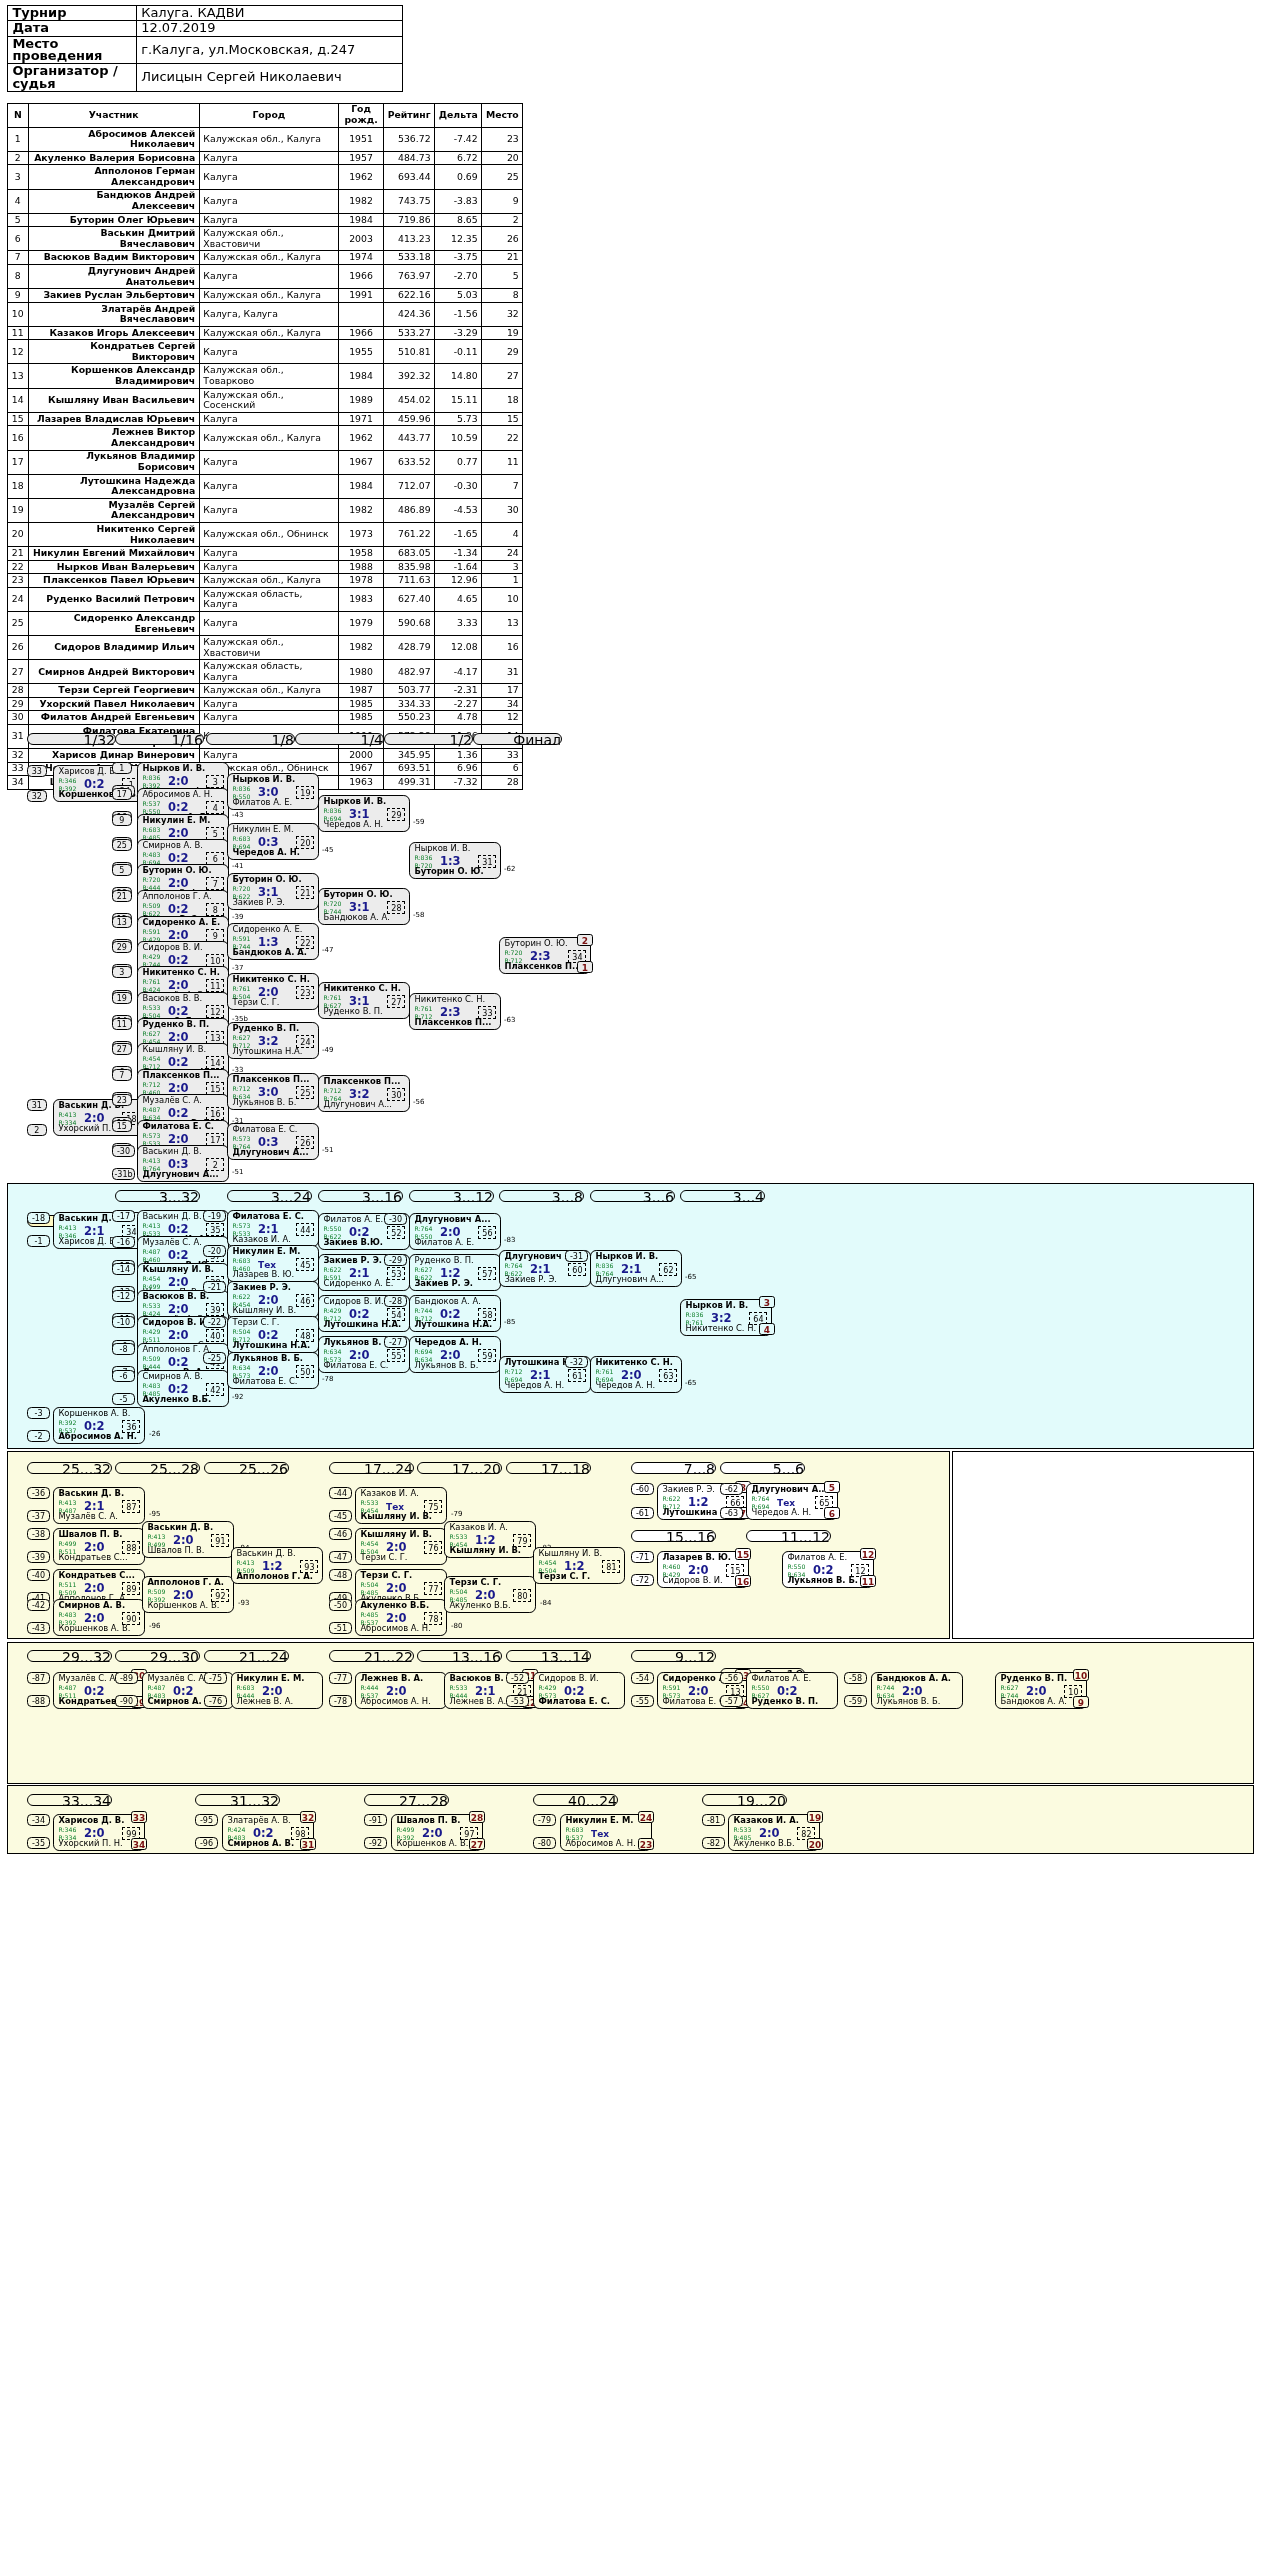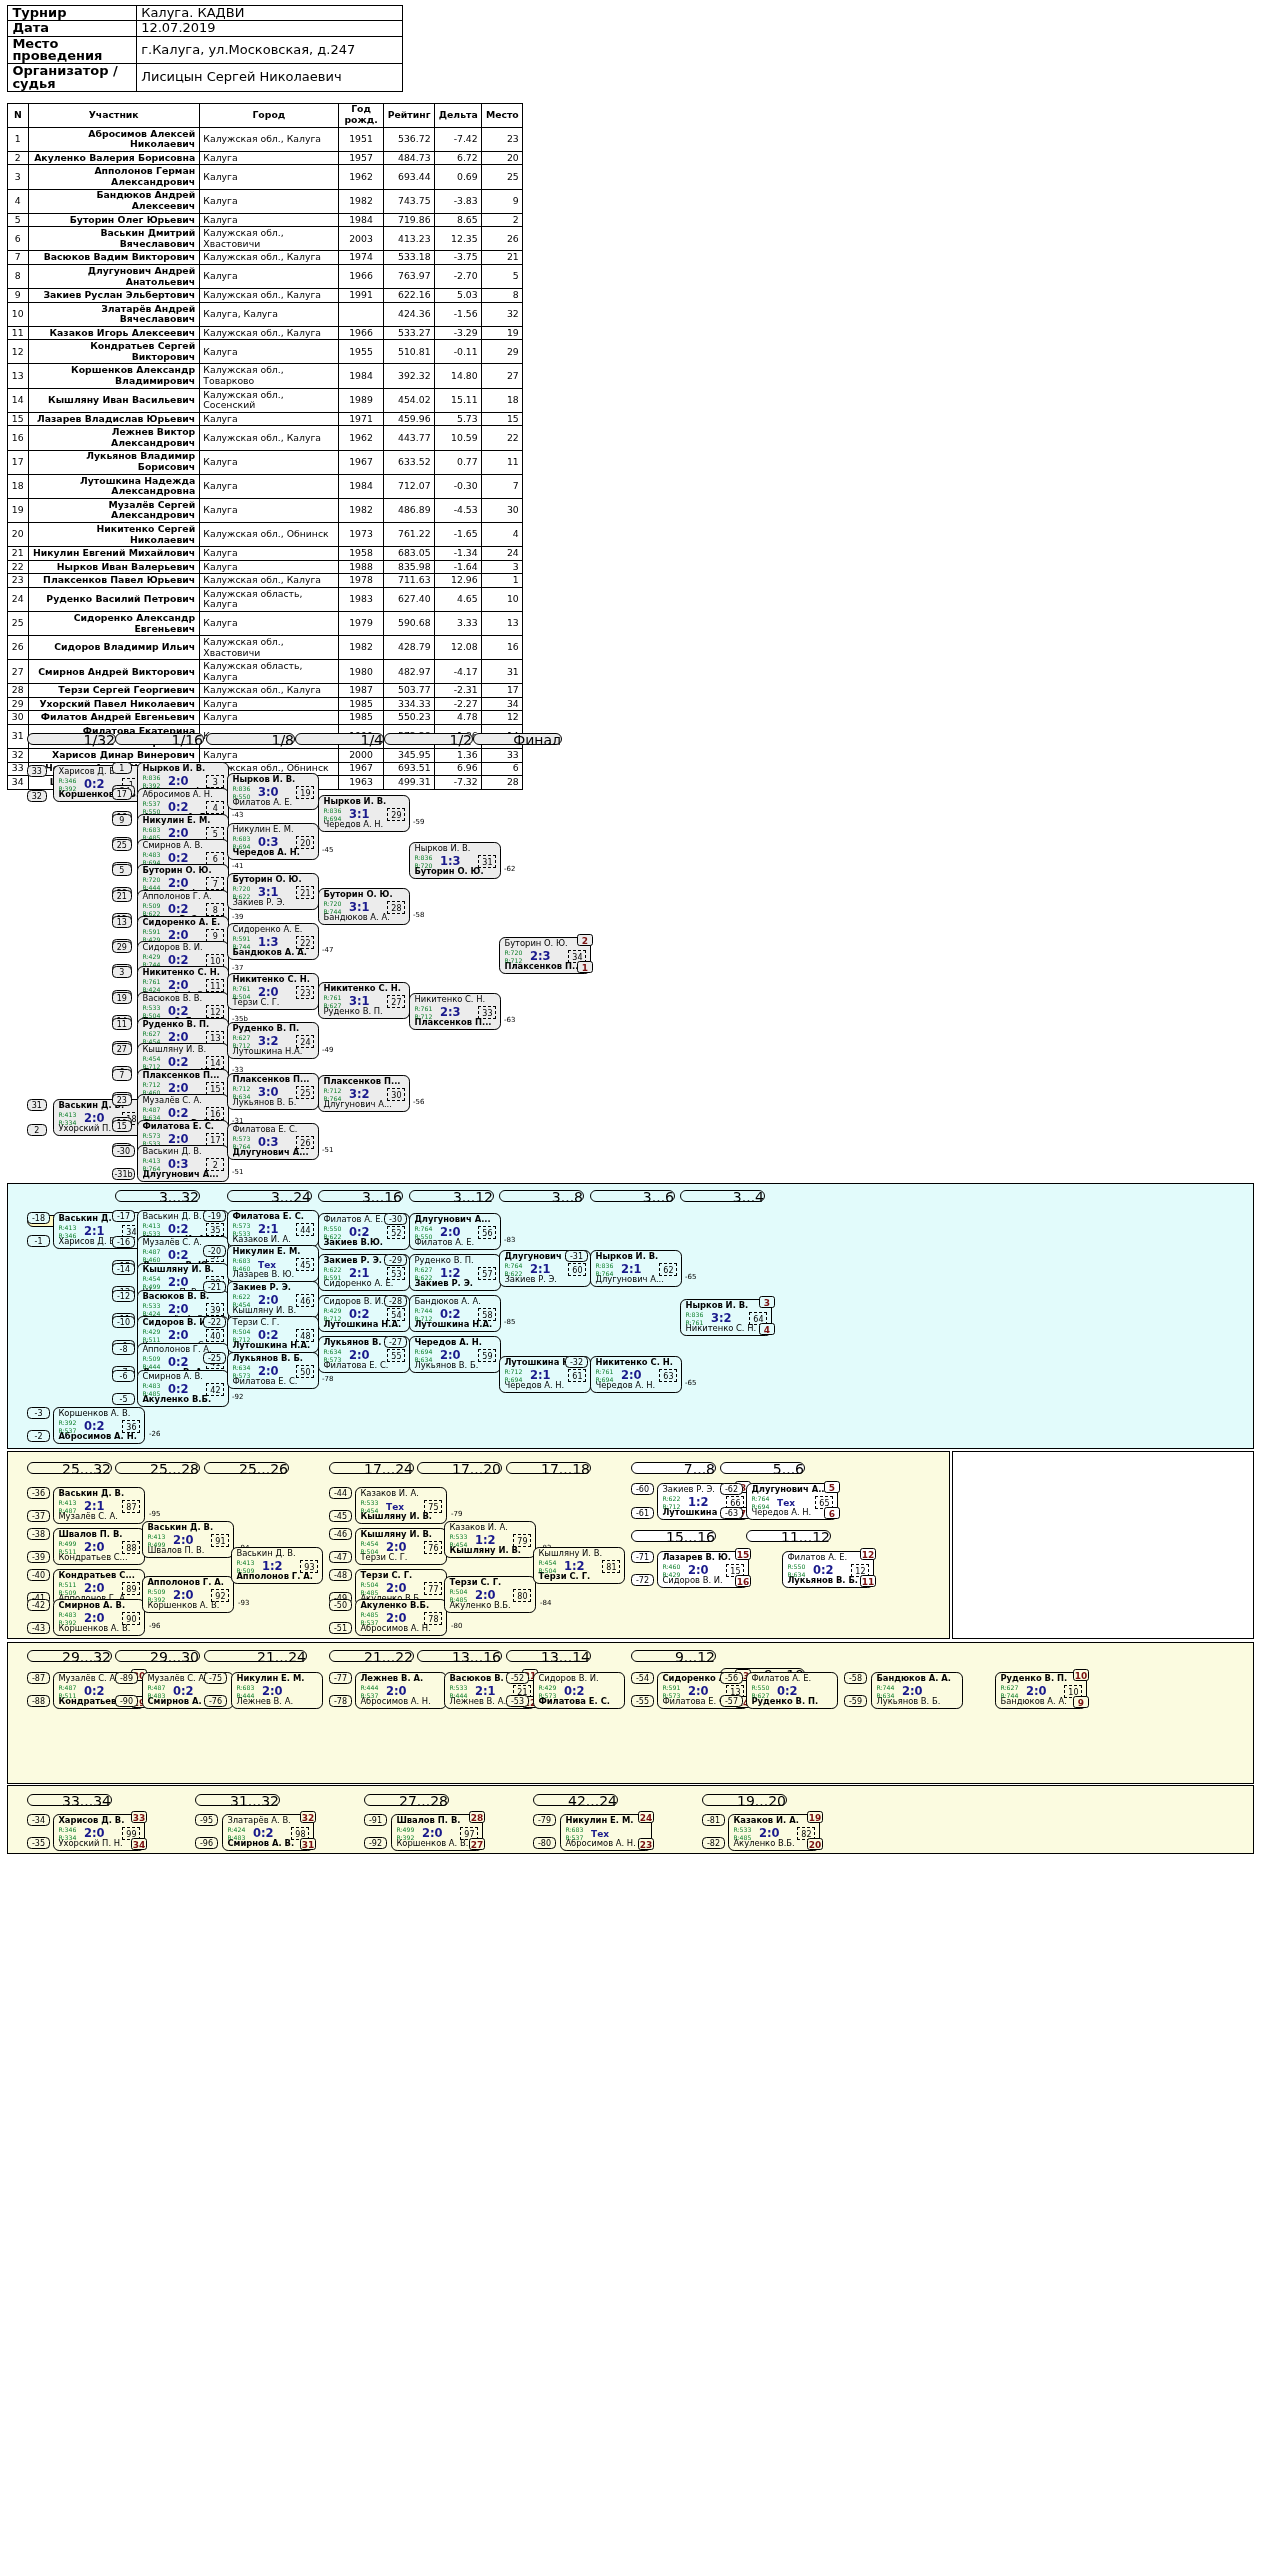--- a/index.html
+++ b/index.html
@@ -1224,21 +1224,21 @@
         <div class="bot w">Лукьянов В. Б.</div>
         <div class="r1">R:550</div>
         <div class="r2">R:634</div>
         <div class="sc">0:2</div>
         <div class="mid">12</div>
       </div>
       <div class="place" style="left:860px;top:1548px;background:#ffffff;">12</div>
       <div class="place" style="left:860px;top:1575px;background:#ffffff;">11</div>
       <div class="roundlbl" style="left:27px;top:1650px;width:85px;background:#fbfbe0;">29...32</div>
       <div class="roundlbl" style="left:115px;top:1650px;width:85px;background:#fbfbe0;">29...30</div>
-      <div class="roundlbl" style="left:204px;top:1650px;width:103px;background:#fbfbe0;">21...24</div>
+      <div class="roundlbl" style="left:204px;top:1650px;width:85px;background:#fbfbe0;">21...24</div>
       <div class="roundlbl" style="left:329px;top:1650px;width:85px;background:#fbfbe0;">21...22</div>
       <div class="roundlbl" style="left:417px;top:1650px;width:85px;background:#fbfbe0;">13...16</div>
       <div class="roundlbl" style="left:506px;top:1650px;width:85px;background:#fbfbe0;">13...14</div>
       <div class="roundlbl" style="left:631px;top:1650px;width:85px;background:#fbfbe0;">9...12</div>
       <div class="roundlbl" style="left:720px;top:1650px;width:85px;background:#fbfbe0;margin-top:18px;">9...10</div>
       <div class="mc" style="left:53px;top:1672px;background:#fbfbe0;">
         <div class="top">Музалёв С. А.</div>
         <div class="bot w">Кондратьев С...</div>
         <div class="r1">R:487</div>
         <div class="r2">R:511</div>
@@ -1330,21 +1330,21 @@
         <div class="r1">R:627</div>
         <div class="r2">R:744</div>
         <div class="sc">2:0</div>
         <div class="mid">10</div>
       </div>
       <div class="place" style="left:1073px;top:1669px;background:#fbfbe0;">10</div>
       <div class="place" style="left:1073px;top:1696px;background:#fbfbe0;">9</div>
       <div class="roundlbl" style="left:27px;top:1794px;width:85px;background:#fbfbe0;">33...34</div>
       <div class="roundlbl" style="left:195px;top:1794px;width:85px;background:#fbfbe0;">31...32</div>
       <div class="roundlbl" style="left:364px;top:1794px;width:85px;background:#fbfbe0;">27...28</div>
-      <div class="roundlbl" style="left:533px;top:1794px;width:85px;background:#fbfbe0;">42...24</div>
+      <div class="roundlbl" style="left:533px;top:1794px;width:85px;background:#fbfbe0;">40...24</div>
       <div class="roundlbl" style="left:702px;top:1794px;width:85px;background:#fbfbe0;">19...20</div>
       <div class="mc" style="left:53px;top:1814px;background:#fbfbe0;">
         <div class="top w">Харисов Д. В.</div>
         <div class="bot">Ухорский П. Н.</div>
         <div class="r1">R:346</div>
         <div class="r2">R:334</div>
         <div class="sc">2:0</div>
         <div class="mid">99</div>
       </div>
       <div class="seed seedw" style="left:27px;top:1814px;background:#fbfbe0;">-34</div>

